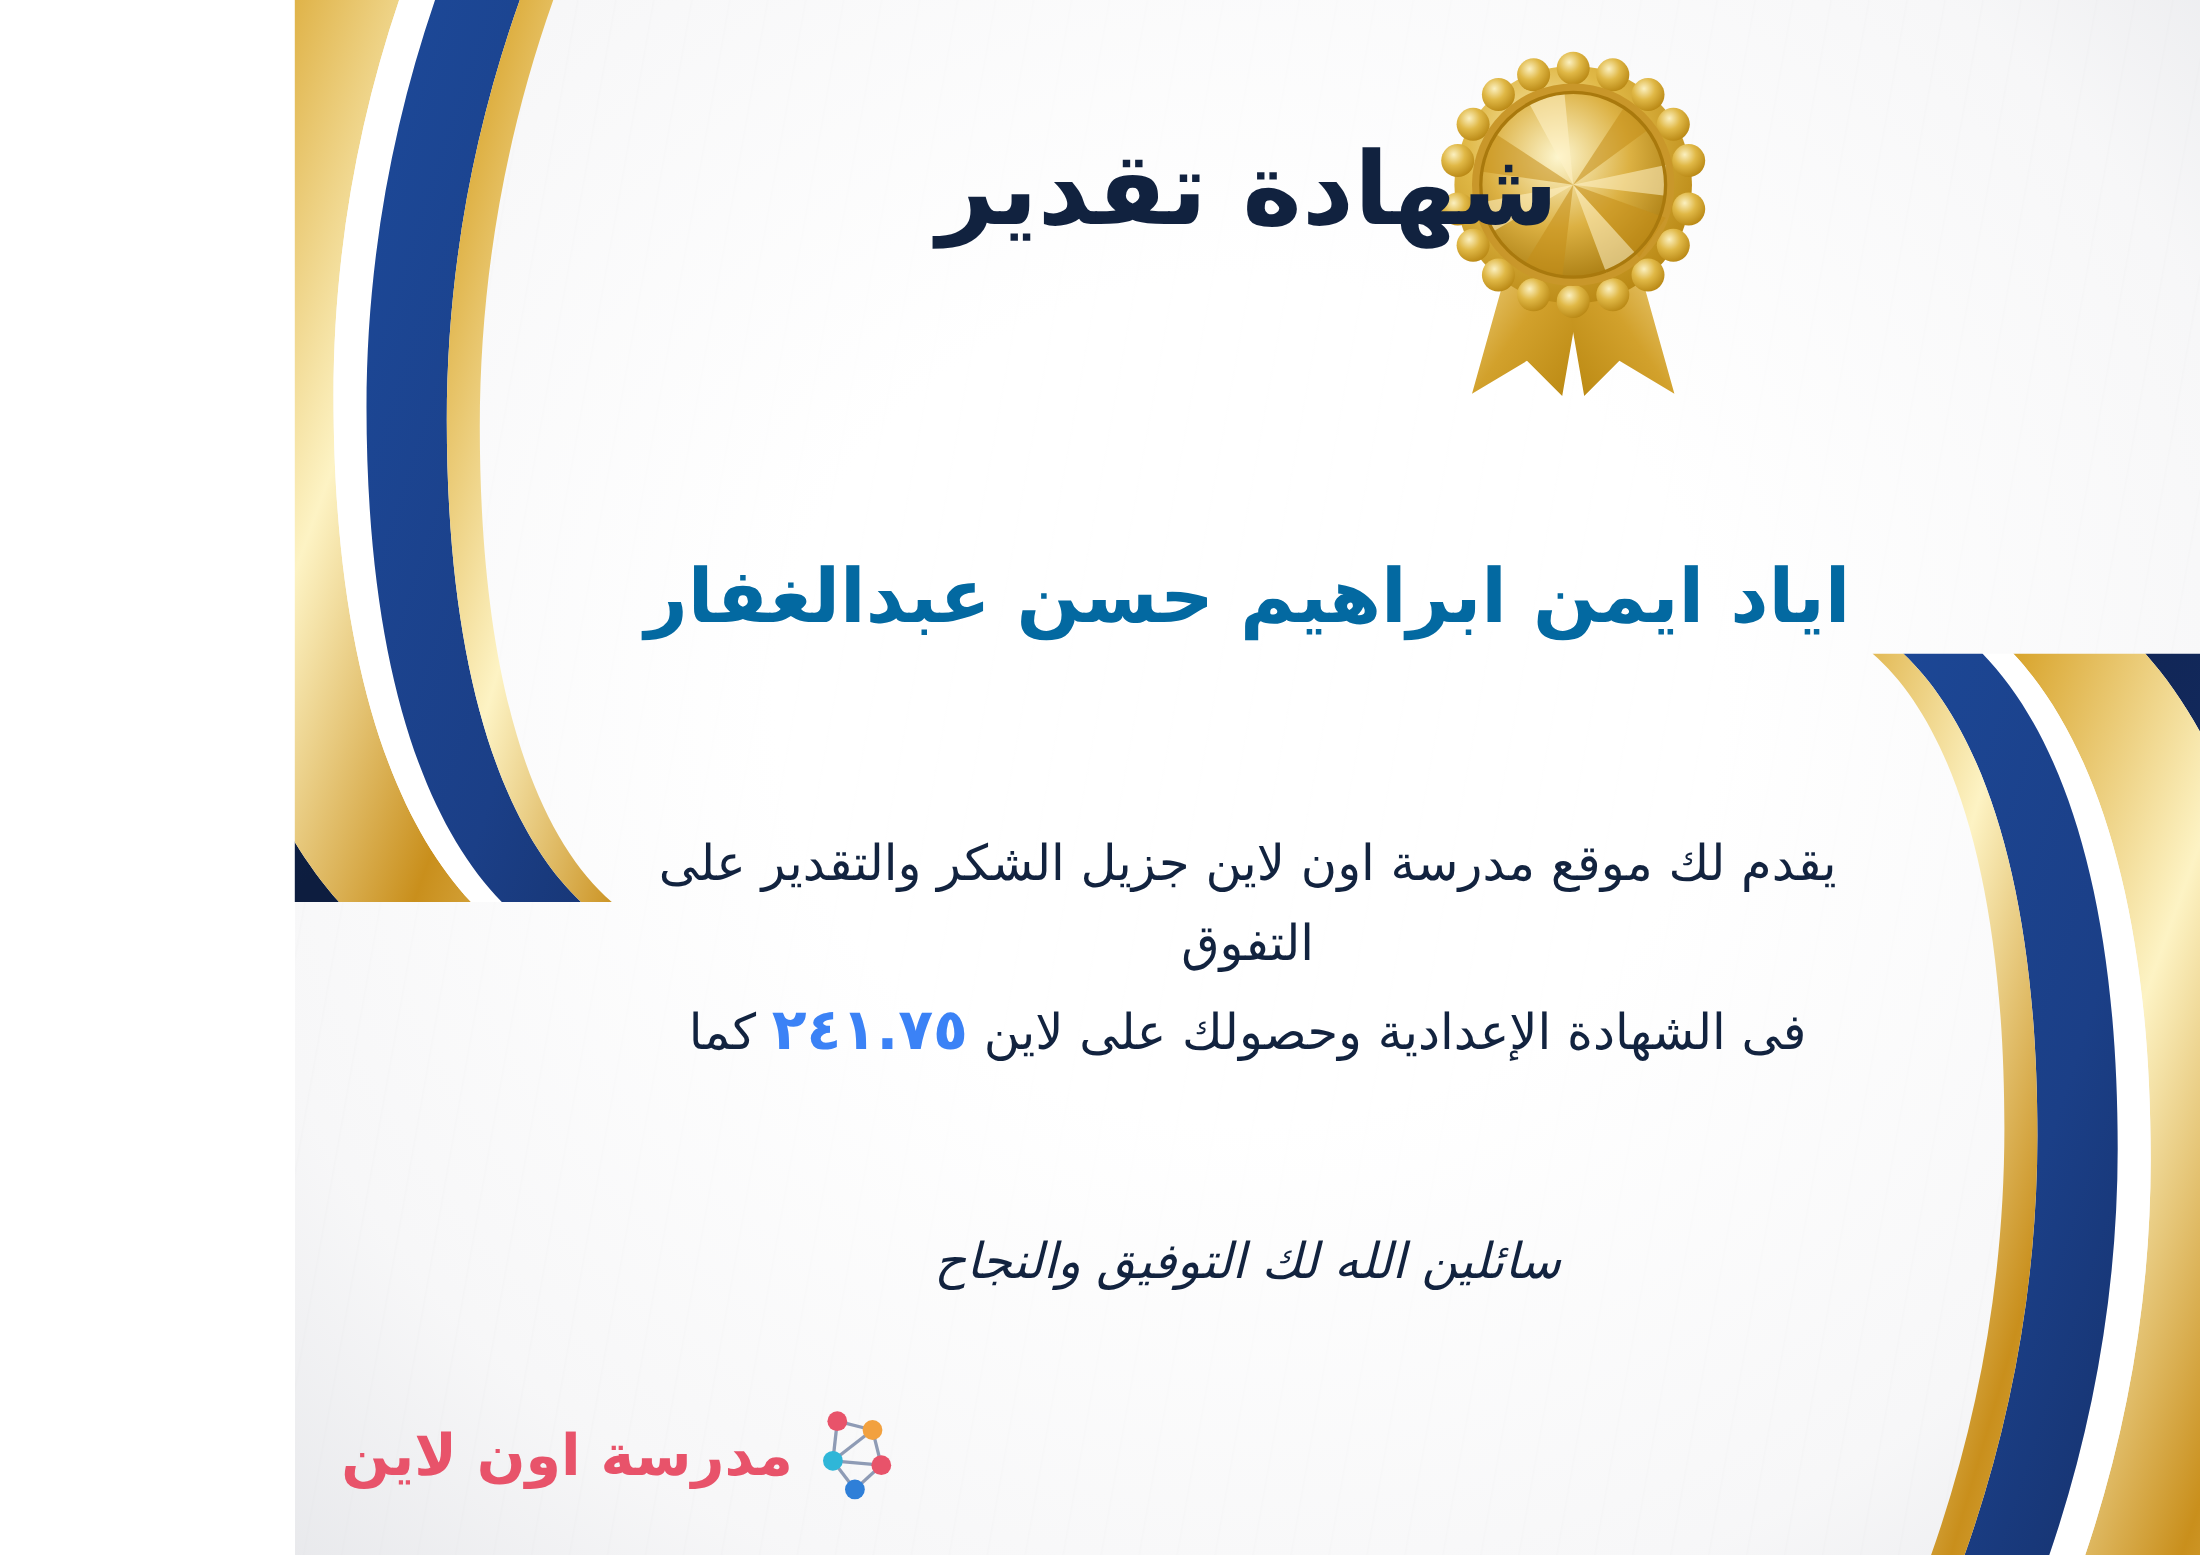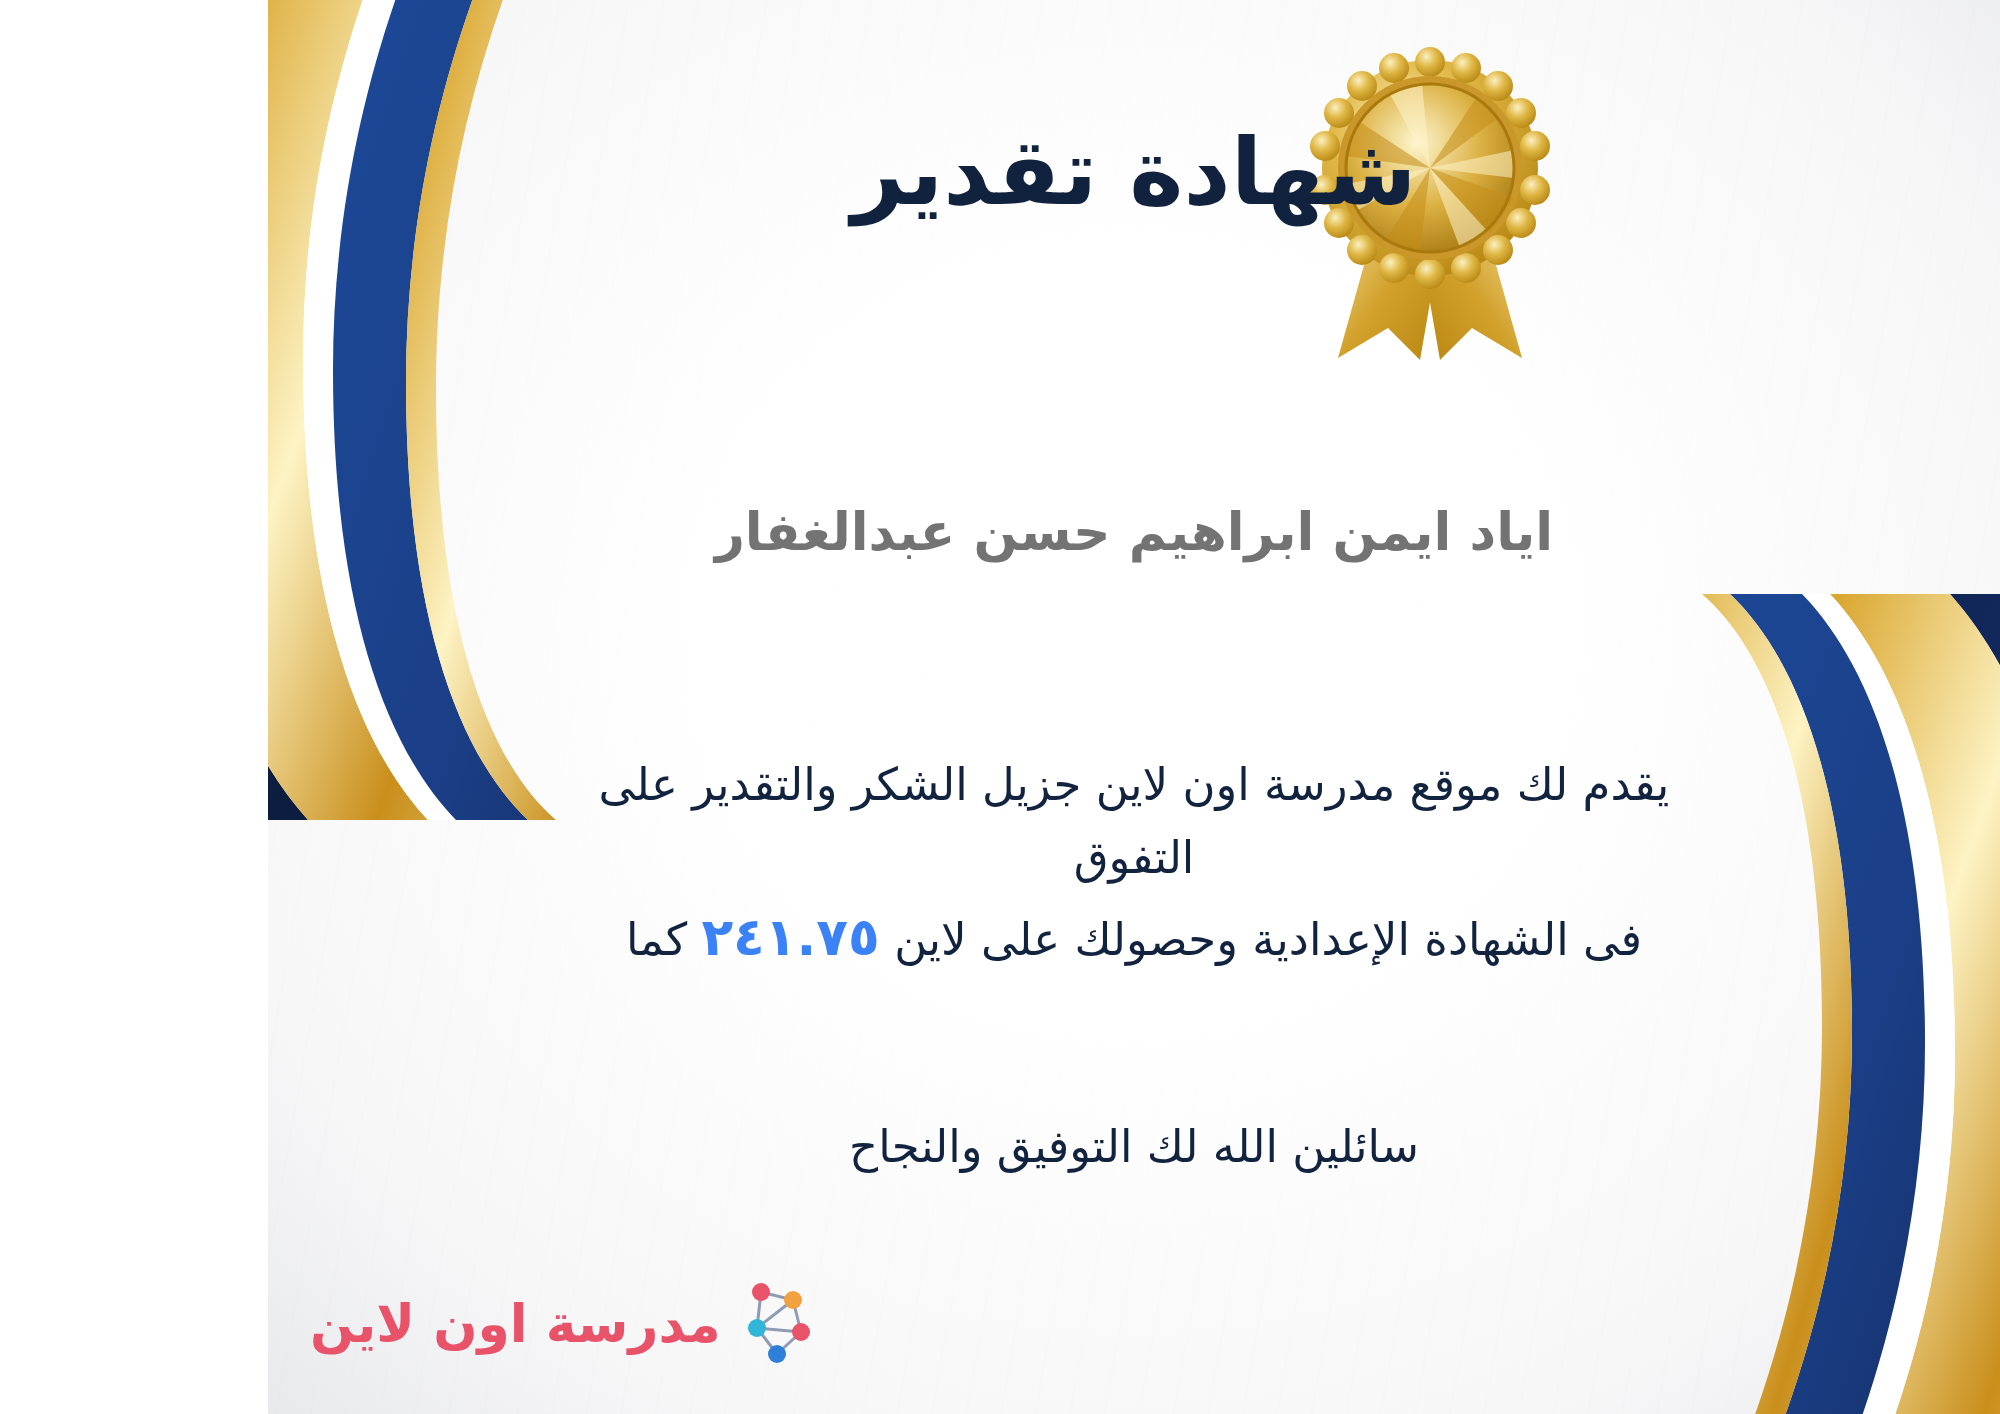--- a/index.html
+++ b/index.html
@@ -91,23 +91,23 @@
     color: #11223f;
     letter-spacing: 0px;
     line-height: 1.2;
   }
 
   .recipient-name {
     position: absolute;
     top: 500px;
     left: 0;
     right: 0;
-    font-size: 52px;
-    font-weight: 700;
-    color: #737373;
+    font-size: 68px;
+    font-weight: 700;
+    color: #0369a1;
     line-height: 1.25;
   }
 
   .body-text {
     position: absolute;
     top: 749px;
     left: 300px;
     right: 300px;
     font-size: 45px;
     font-weight: 500;
@@ -123,20 +123,21 @@
   .body-line { display: block; }
 
   .closing-text {
     position: absolute;
     top: 1120px;
     left: 0;
     right: 0;
     font-size: 45px;
     font-weight: 500;
     color: #12233f;
+    font-style: italic;
   }
 
   
   .brand {
     position: absolute;
     left: 42px;
     bottom: 48px;
     display: flex;
     flex-direction: row-reverse;
     align-items: center;

